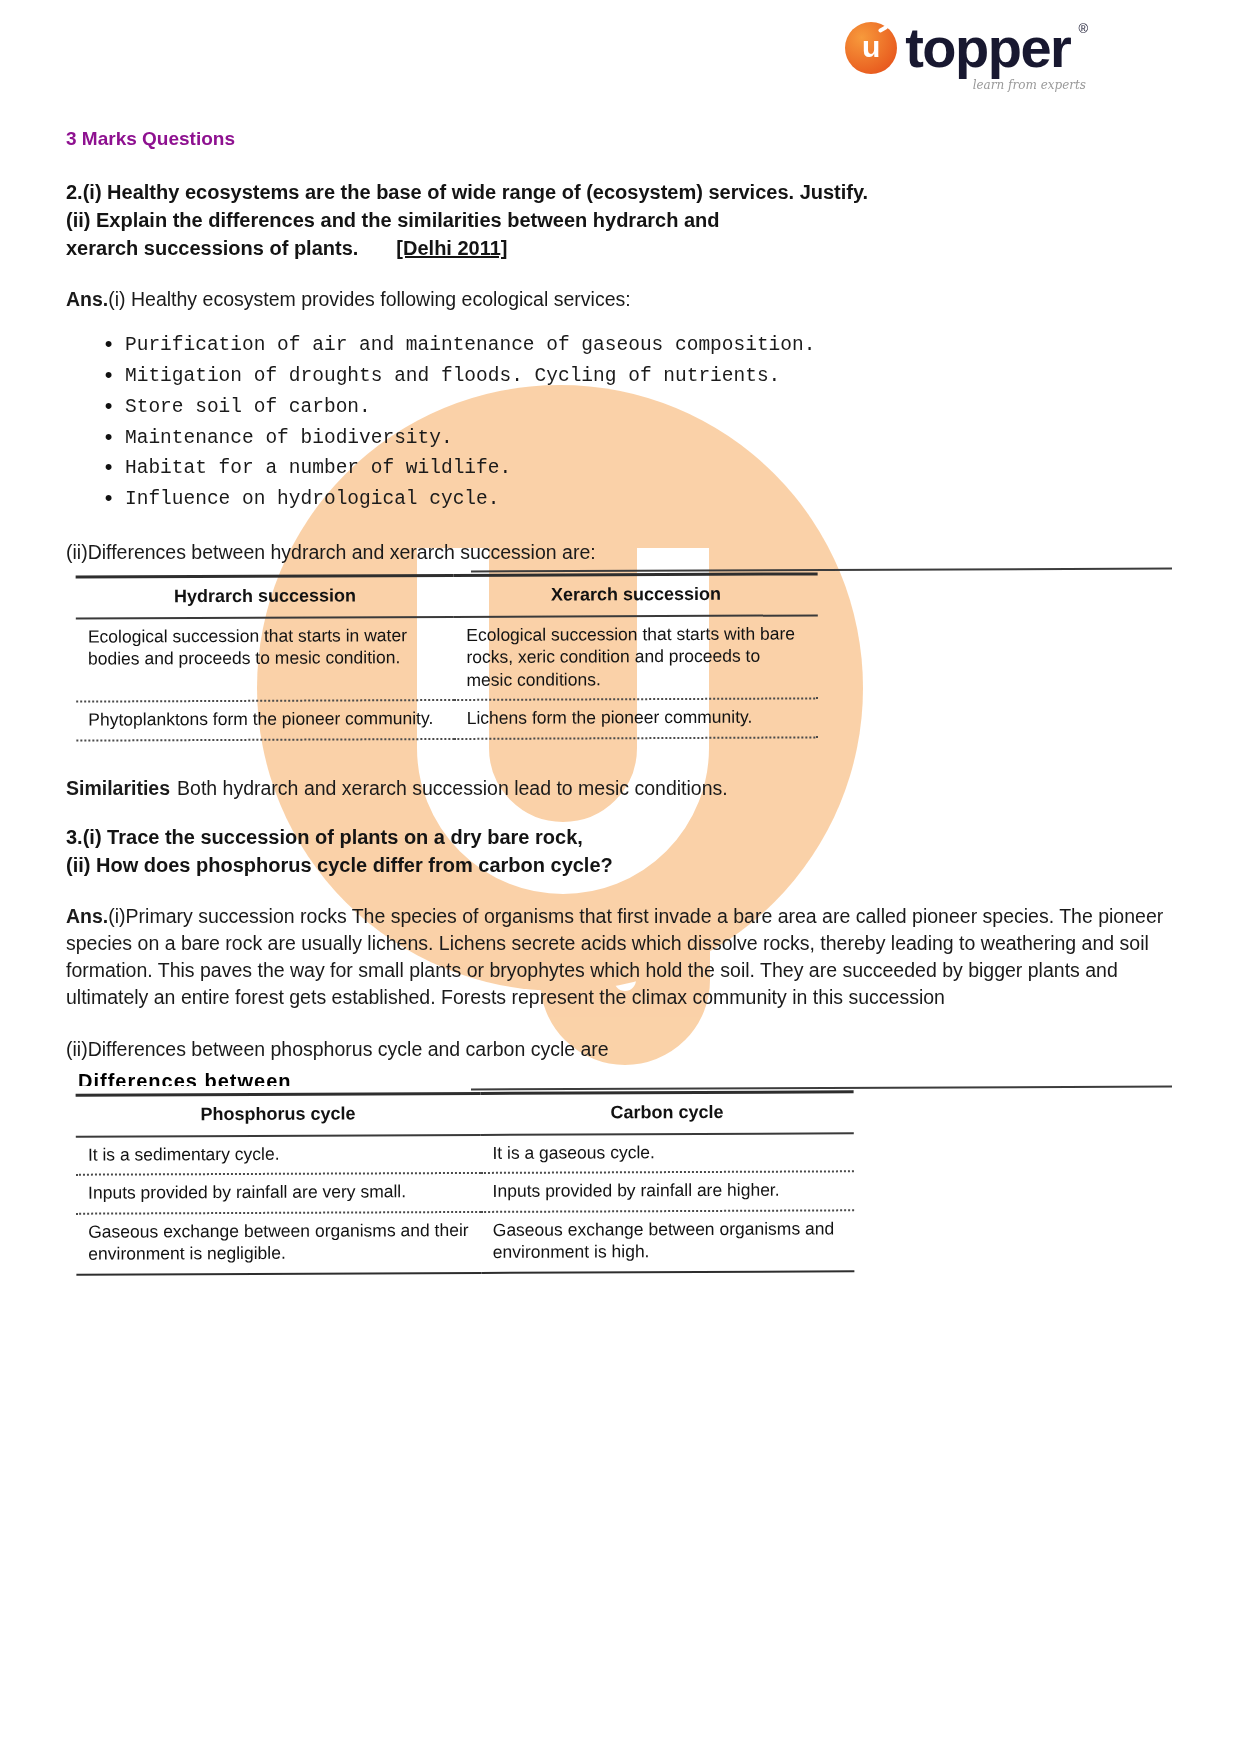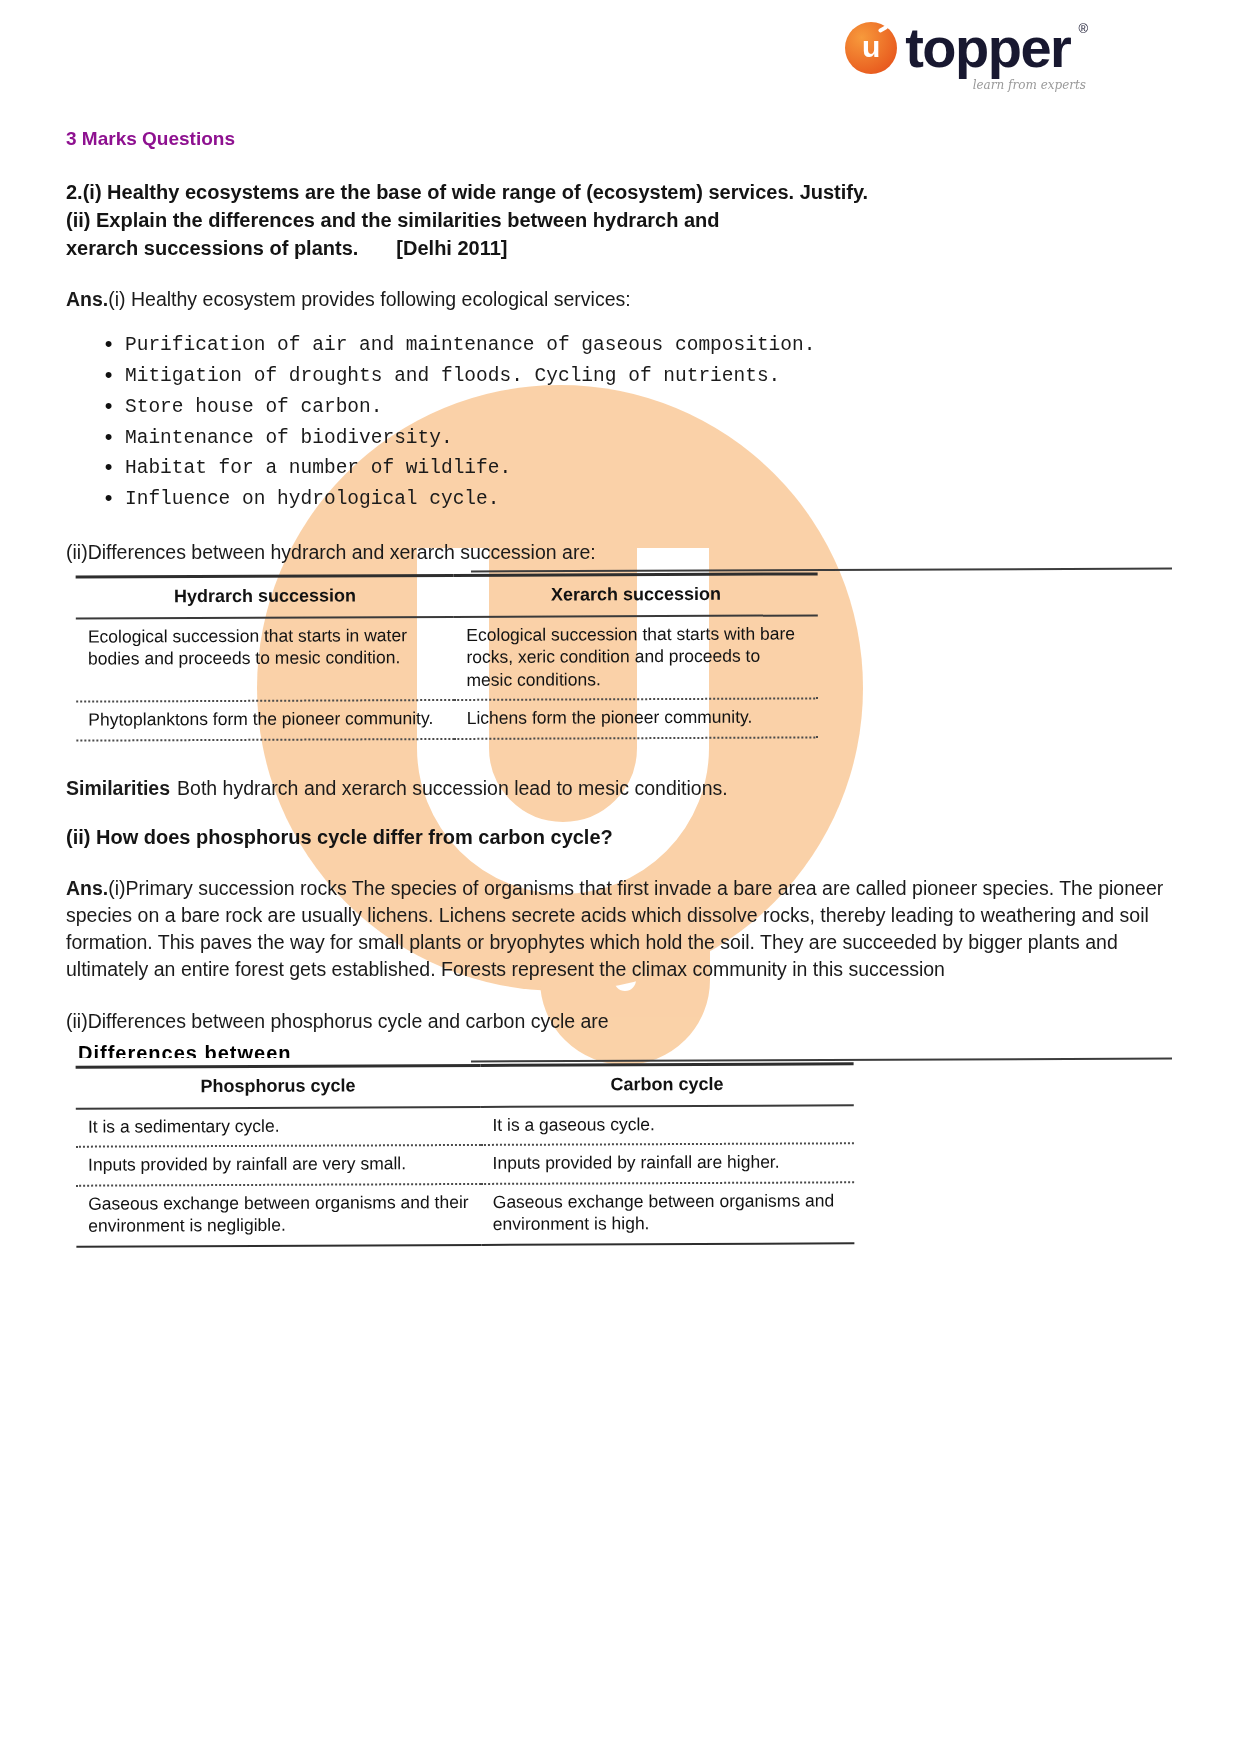--- a/index.html
+++ b/index.html
@@ -28,21 +28,21 @@
   .logo-tagline { font-family:"DejaVu Serif", serif; font-style:italic; font-size:12px; color:#9a9a9a; margin-top:2px; padding-right:2px; }
 
   
   .content { position:relative; z-index:1; padding:128px 68px 0 66px; }
 
   h1.section-heading { margin:0 0 28px 0; font-size:19px; font-weight:bold; color:#8E1190; }
 
   p { margin:0; }
   .line { display:block; }
   .question { font-weight:bold; font-size:20px; line-height:1.4; margin-bottom:24px; color:#141414; }
-  .src { margin-left:38px; }
+  .src { margin-left:38px;text-decoration:underline; }
 
   .ans-para, .plain-para { font-size:19.5px; line-height:1.4; margin-bottom:20px; color:#1a1a1a; }
   .ans-label { font-weight:bold; }
   .sim-label { font-weight:bold; margin-right:7px; }
 
   ul.services { list-style:none; margin:0 0 28px 36px; padding:0; font-size:19.5px; }
   ul.services li { position:relative; padding-left:23px; margin:5px 0; line-height:1.32;font-family:Liberation Mono, monospace; }
   ul.services li::before { content:"\2022"; position:absolute; left:0; top:-2px; font-size:22px; color:#111; }
 
   .diff-intro { font-size:19.5px; margin-bottom:10px; }
@@ -103,21 +103,21 @@
     <span class="line">2.(i) Healthy ecosystems are the base of wide range of (ecosystem) services. Justify.</span>
     <span class="line">(ii) Explain the differences and the similarities between hydrarch and</span>
     <span class="line"><span>xerarch successions of plants.</span><span class="src">[Delhi 2011]</span></span>
   </p>
 
   <p class="ans-para"><span class="ans-label">Ans.</span><span>(i) Healthy ecosystem provides following ecological services:</span></p>
 
   <ul class="services">
     <li>Purification of air and maintenance of gaseous composition.</li>
     <li>Mitigation of droughts and floods. Cycling of nutrients.</li>
-    <li>Store house of carbon.</li>
+    <li>Store soil of carbon.</li>
     <li>Maintenance of biodiversity.</li>
     <li>Habitat for a number of wildlife.</li>
     <li>Influence on hydrological cycle.</li>
   </ul>
 
   <p class="diff-intro">(ii)Differences between hydrarch and xerarch succession are:</p>
 
   <div class="scan-wrap">
     <div class="scan-topline"></div>
     <table class="scan-table t1">
@@ -136,20 +136,21 @@
           <td>Phytoplanktons form the pioneer community.</td>
           <td>Lichens form the pioneer community.</td>
         </tr>
       </tbody>
     </table>
   </div>
 
   <p class="ans-para"><span class="sim-label">Similarities</span><span>Both hydrarch and xerarch succession lead to mesic conditions.</span></p>
 
   <p class="question">
+    <span class="line">3.(i) Trace the succession of plants on a dry bare rock,</span>
     <span class="line">(ii) How does phosphorus cycle differ from carbon cycle?</span>
   </p>
 
   <p class="ans-para"><span class="ans-label">Ans.</span><span>(i)Primary succession rocks The species of organisms that first invade a bare area are called pioneer species. The pioneer species on a bare rock are usually lichens. Lichens secrete acids which dissolve rocks, thereby leading to weathering and soil formation. This paves the way for small plants or bryophytes which hold the soil. They are succeeded by bigger plants and ultimately an entire forest gets established. Forests represent the climax community in this succession</span></p>
 
   <p class="diff-intro" style="margin-top:26px">(ii)Differences between phosphorus cycle and carbon cycle are</p>
 
   <div class="artifact">
       <span>Differences between phosphorus cy</span>
     </div>

